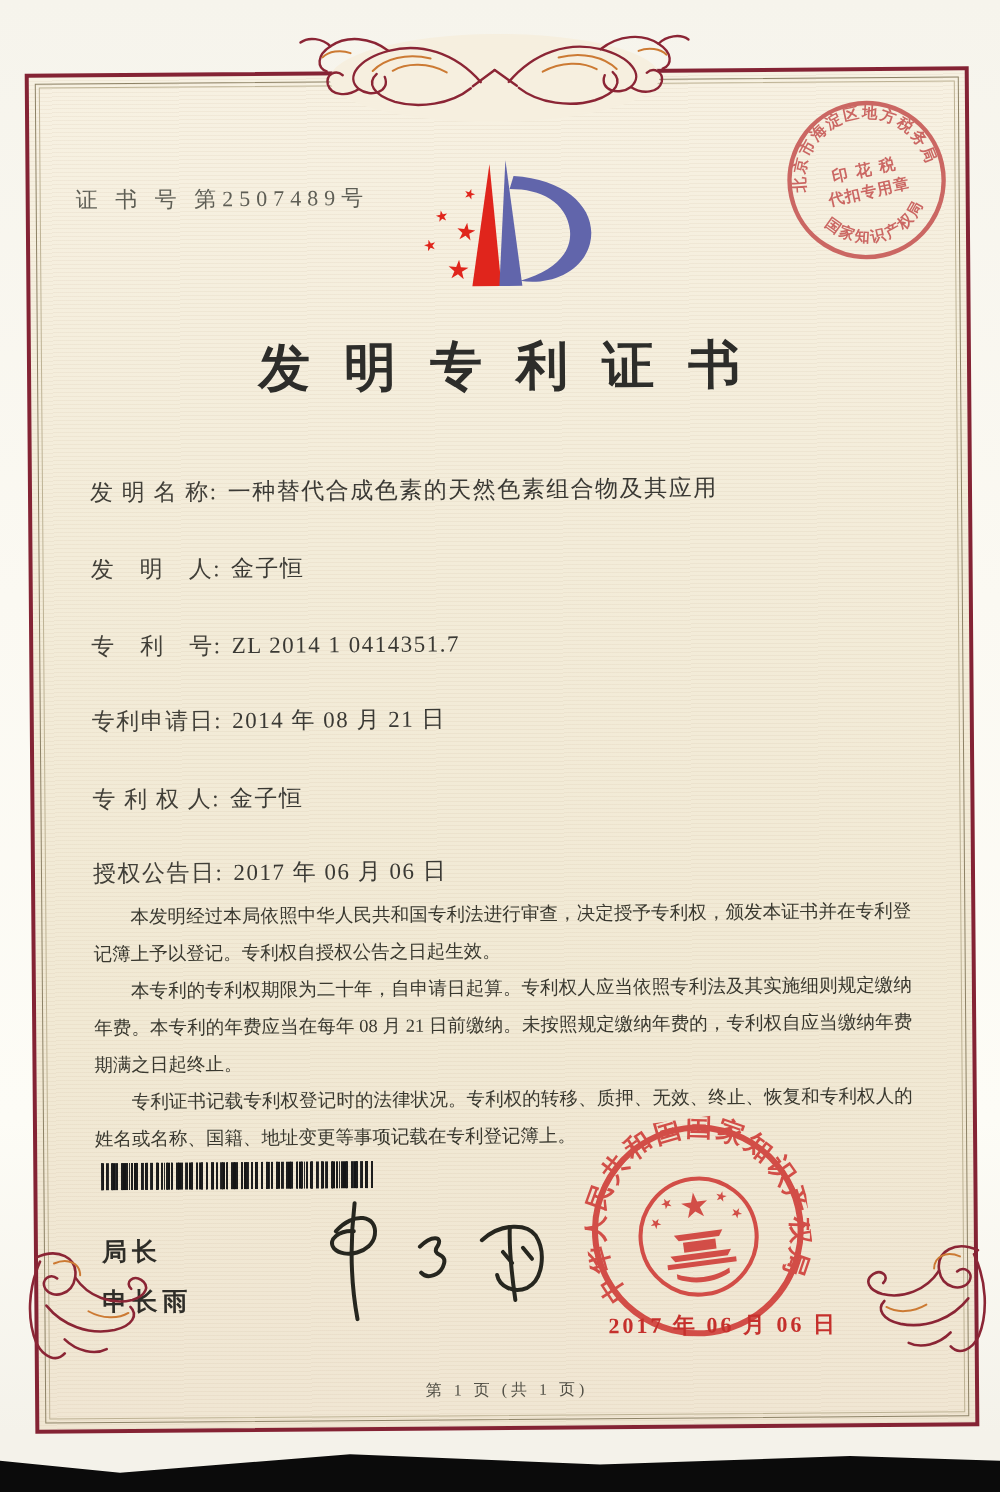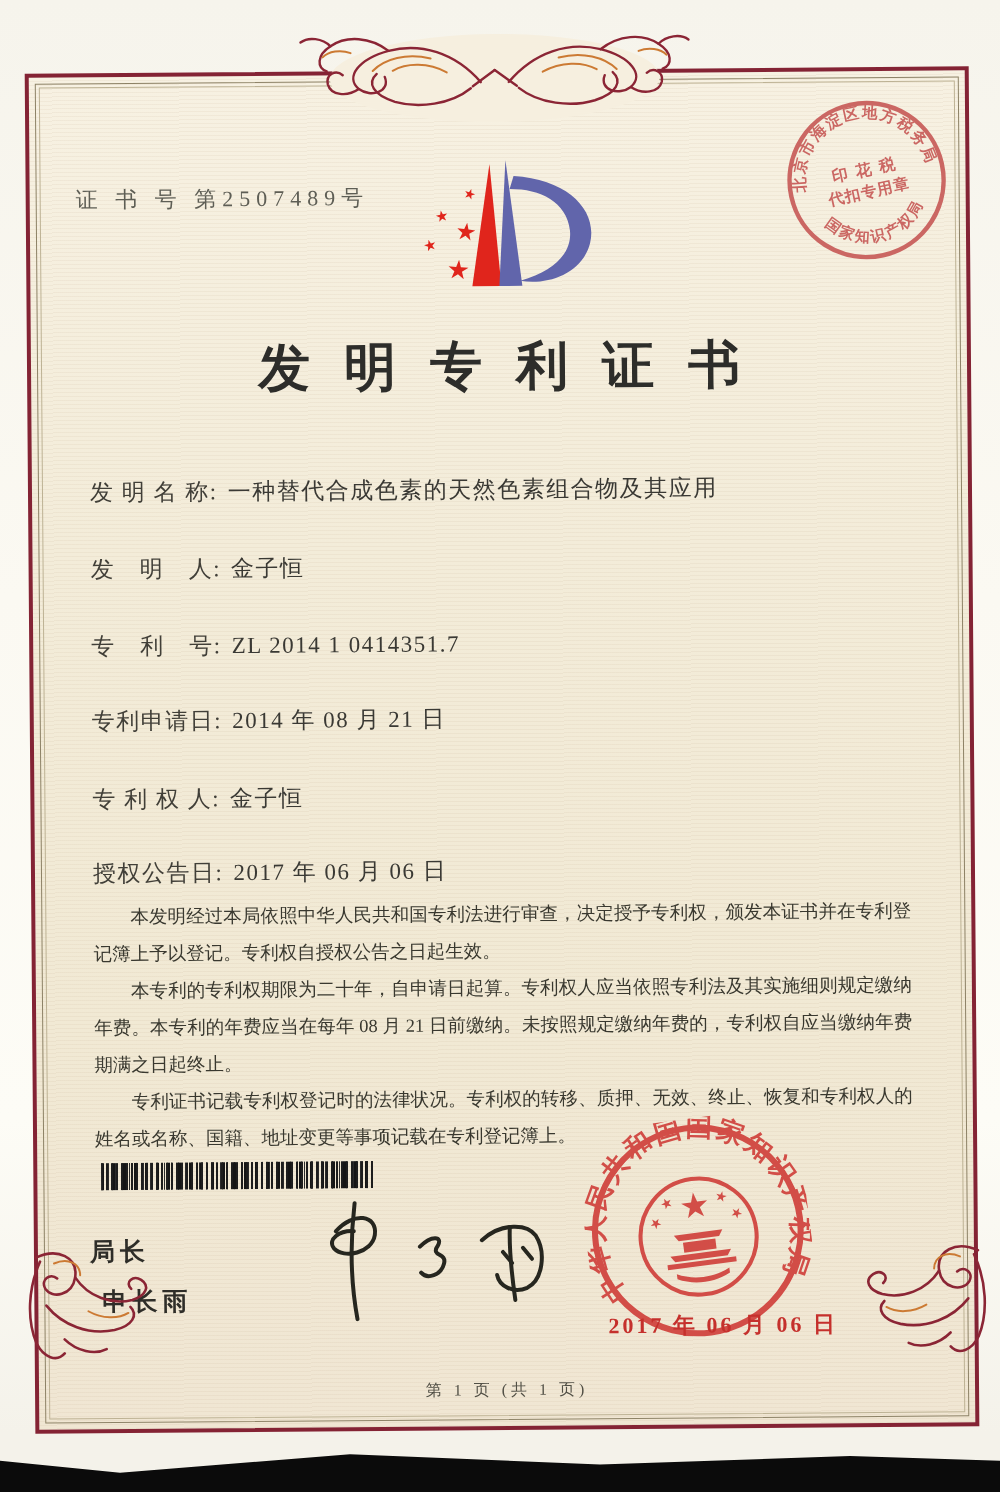--- a/index.html
+++ b/index.html
@@ -29,21 +29,21 @@
   .f0{top:400px}.f1{top:477px}.f2{top:554px}.f3{top:629px}.f4{top:707px}.f5{top:781px}
   .body-text{left:58px;right:60px;top:822px;font-size:18.5px;line-height:2.0;color:#39382f;
              text-align:justify;}
   .body-text p{margin:0;text-indent:2em;}
   .barcode{left:64px;top:1086px;width:272px;height:27px;
     background:
       repeating-linear-gradient(90deg,#1d1d1d 0 2px,rgba(0,0,0,0) 2px 5px),
       repeating-linear-gradient(90deg,#151515 0 3px,rgba(0,0,0,0) 3px 11px),
       repeating-linear-gradient(90deg,#2a2a2a 0 1px,rgba(0,0,0,0) 1px 7px);
   }
-  .signer-title{left:52px;top:1158px;font-size:25px;font-weight:600;letter-spacing:5px;color:#2e2d28;}
+  .signer-title{left:64px;top:1158px;font-size:25px;font-weight:600;letter-spacing:5px;color:#2e2d28;}
   .signer-name{left:64px;top:1208px;font-size:25px;font-weight:600;letter-spacing:5px;color:#2e2d28;}
   .signature-svg{left:232px;top:1120px;}
   .grant-seal{left:548px;top:1046px;transform:rotate(-7deg);}
   .seal-date{left:570px;top:1238px;font-size:22px;font-weight:600;letter-spacing:3px;color:#c5302c;}
   .tax-stamp{left:752px;top:24px;transform:rotate(-12deg);}
   .page-footer{left:0;right:0;top:1306px;text-align:center;font-size:16px;letter-spacing:4px;color:#514f45;}
   .logo-svg{left:370px;top:78px;}
   .top-ornament{left:260px;top:18px;}
   .corner-orn-left{left:14px;top:1240px;}
   .corner-orn-right{right:8px;top:1240px;}

